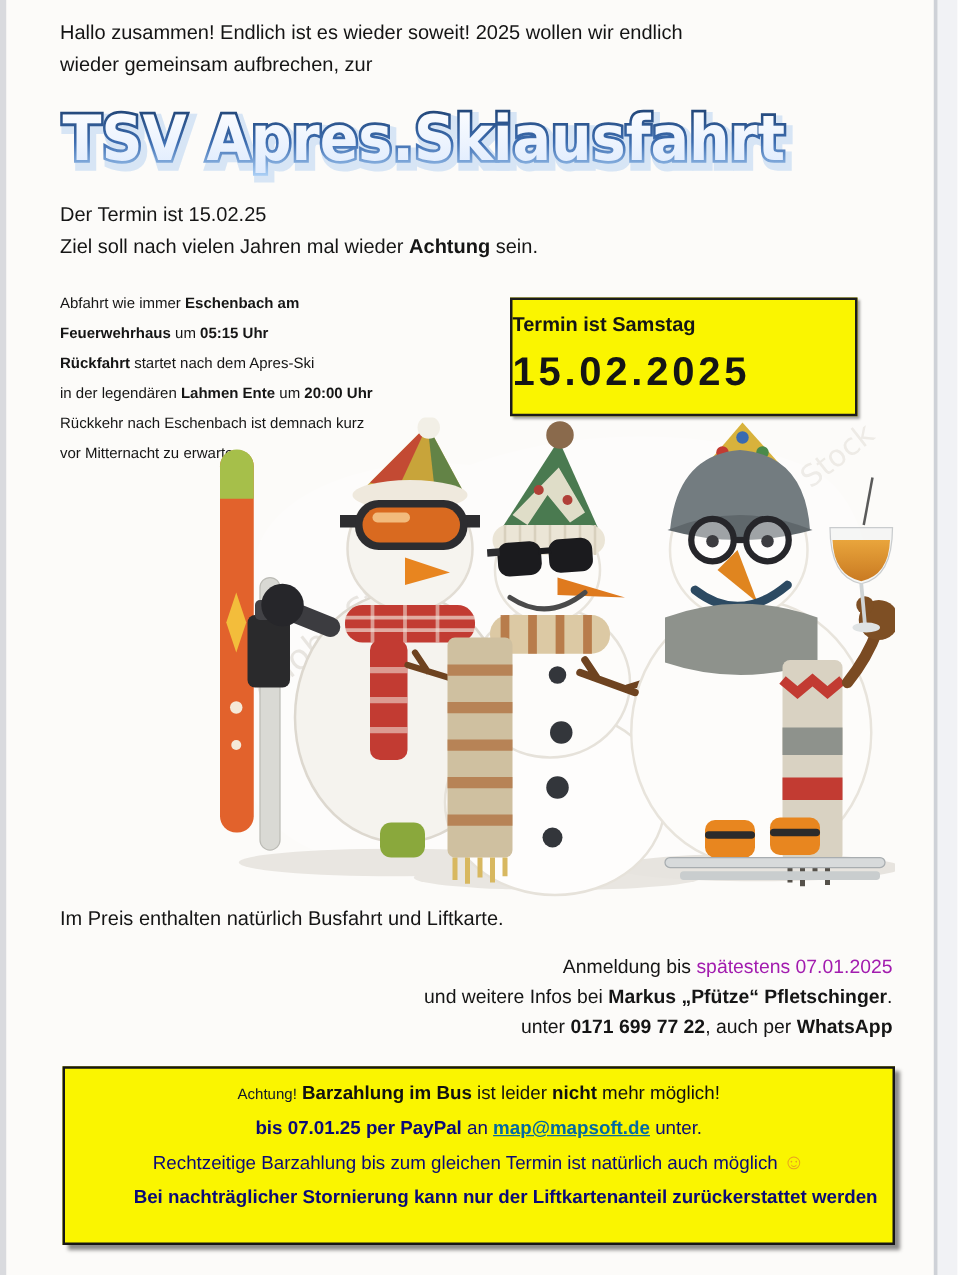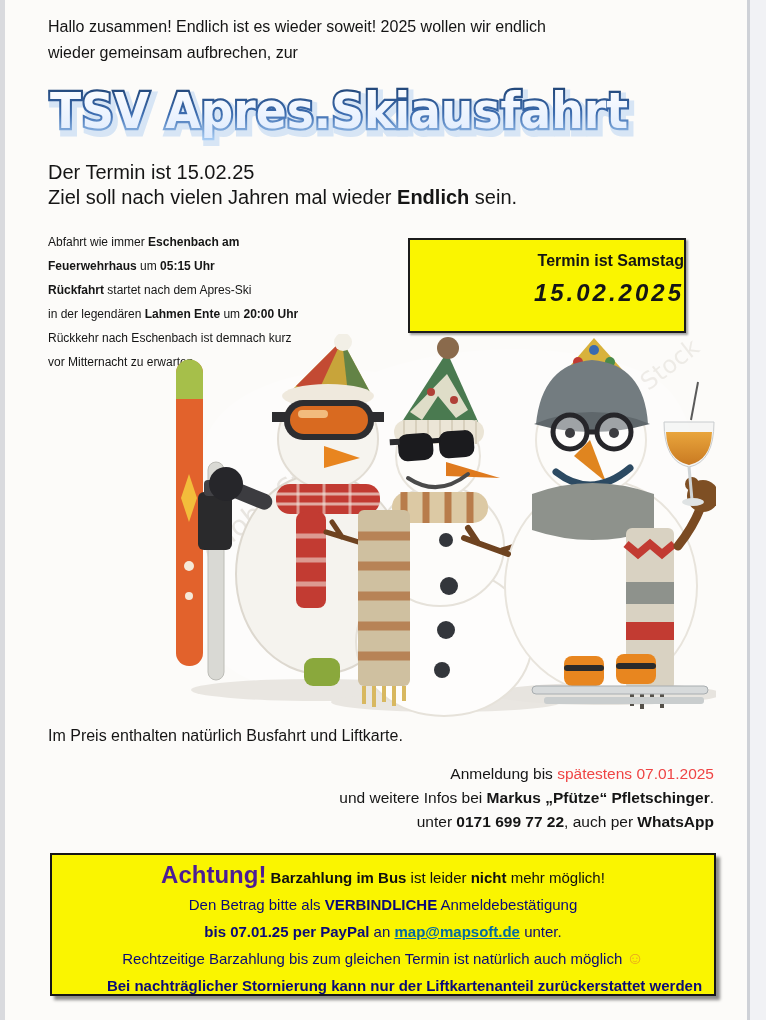--- a/index.html
+++ b/index.html
@@ -5,38 +5,38 @@
   html,body{margin:0;padding:0;}
   body{width:766px;height:1020px;background:#ffffff;font-family:"Liberation Sans",sans-serif;color:#151515;position:relative;overflow:hidden;}
   .page{position:absolute;left:0;top:0;width:766px;height:1020px;background:#fcfbf9;}
   .edge-left{position:absolute;left:0;top:0;width:5px;height:1020px;background:#d9dade;}
   .edge-right-pad{position:absolute;right:0;top:0;width:16px;height:1020px;background:#f1f2f5;}
   .edge-right-line{position:absolute;right:16px;top:0;width:3px;height:1020px;background:#ced1d7;}
   .abs{position:absolute;}
   .b{font-weight:bold;}
   .intro{left:48px;top:14px;font-size:16px;line-height:26px;color:#141414;}
   .titlewrap{left:44px;top:70px;width:600px;height:76px;}
-  .termin-intro{left:48px;top:160px;font-size:20px;line-height:25px;}
+  .termin-intro{left:48px;top:160px;font-size:16px;line-height:25px;}
   .para{left:48px;top:230px;width:370px;font-size:12px;line-height:24px;}
-  .ybox{background:#faf500;border:2px solid #1c1c1c;text-align:right;z-index:3;}
+  .ybox{background:#faf500;border:2px solid #1c1c1c;text-align:left;z-index:3;}
   .box-termin{left:408px;top:238px;width:274px;height:91px;box-shadow:2px 2px 2px rgba(0,0,0,.35);}
   .box-termin .t1{font-size:16px;font-weight:600;margin-top:12px;}
-  .box-termin .t2{font-size:24px;font-weight:bold;letter-spacing:3px;margin-top:9px;font-style:italic;}
+  .box-termin .t2{font-size:32px;font-weight:bold;letter-spacing:3px;margin-top:9px;}
   .box-price{left:50px;top:624px;width:266px;height:89px;}
   .box-price .t1{font-size:16px;font-weight:600;margin-top:11px;}
   .box-price .row{margin-top:4px;}
   .box-price .price{font-size:37px;font-weight:bold;vertical-align:middle;}
   .box-price .per{font-size:20px;font-weight:bold;vertical-align:middle;margin-left:12px;}
   .included{left:48px;top:727px;font-size:16px;}
   .contact{right:52px;top:762px;text-align:right;font-size:15.5px;line-height:24px;}
-  .red{color:#ef4444;}
+  .red{color:#a21caf;}
   .notice{left:50px;top:853px;width:662px;height:139px;background:#faf500;border:2px solid #161616;box-shadow:4px 4px 3px rgba(0,0,0,.45);text-align:center;z-index:3;}
   .notice .ln{line-height:27px;font-size:15px;}
   .notice .ln1{margin-top:6px;color:#101010;}
-  .achtung{color:#4c1d95;font-weight:bold;font-size:24px;}
+  .achtung{color:#0f172a;font-weight:normal;font-size:12px;}
   .navy{color:#0a0a78;}
   .link{color:#0369a1;text-decoration:underline;font-weight:bold;}
   .smiley{color:#e8a21f;font-size:17px;}
   .ln5{font-size:13.6px;padding-left:43px;}
   .art{left:146px;top:334px;width:570px;height:386px;z-index:1;}
   svg text{font-family:"DejaVu Sans",sans-serif;}
 </style>
 </head>
 <body>
 
@@ -60,21 +60,21 @@
           <stop offset="1" stop-color="#ddeafd"></stop>
         </linearGradient>
       </defs>
       <text x="6" y="58" font-size="50" font-weight="bold" textLength="578" lengthAdjust="spacingAndGlyphs" fill="none" stroke="#b9d4f2" stroke-width="9" opacity="0.55" transform="translate(3,4)">TSV Apres.Skiausfahrt</text>
       <text x="6" y="58" font-size="50" font-weight="bold" textLength="578" lengthAdjust="spacingAndGlyphs" fill="url(#tf)" stroke="url(#tg)" stroke-width="4.5" paint-order="stroke fill">TSV Apres.Skiausfahrt</text>
     </svg>
   </div>
 
   <div class="abs termin-intro">
     <div>Der Termin ist 15.02.25</div>
-    <div><span>Ziel soll nach vielen Jahren mal wieder </span><span class="b">Endlich</span><span> sein.</span></div>
+    <div><span>Ziel soll nach vielen Jahren mal wieder </span><span class="b">Achtung</span><span> sein.</span></div>
   </div>
 
   <div class="abs para">
     <div><span>Abfahrt wie immer </span><span class="b">Eschenbach am</span></div>
     <div><span class="b">Feuerwehrhaus</span><span> um </span><span class="b">05:15 Uhr</span></div>
     <div><span class="b">Rückfahrt</span><span> startet nach dem Apres-Ski</span></div>
     <div><span>in der legendären </span><span class="b">Lahmen Ente</span><span> um </span><span class="b">20:00 Uhr</span></div>
     <div>Rückkehr nach Eschenbach ist demnach kurz</div>
     <div>vor Mitternacht zu erwarten.</div>
   </div>
@@ -215,21 +215,20 @@
   <div class="abs included">Im Preis enthalten natürlich Busfahrt und Liftkarte.</div>
 
   <div class="abs contact">
     <div><span>Anmeldung bis </span><span class="red">spätestens 07.01.2025</span></div>
     <div><span>und weitere Infos bei </span><span class="b">Markus „Pfütze“ Pfletschinger</span><span>.</span></div>
     <div><span>unter </span><span class="b">0171 699 77 22</span><span>,  auch per </span><span class="b">WhatsApp</span></div>
   </div>
 
   <div class="abs notice">
     <div class="ln ln1"><span class="achtung">Achtung!</span><span class="b"> Barzahlung im Bus</span><span> ist leider </span><span class="b">nicht</span><span> mehr möglich!</span></div>
-    <div class="ln navy"><span>Den Betrag bitte als </span><span class="b">VERBINDLICHE</span><span> Anmeldebestätigung</span></div>
     <div class="ln navy"><span class="b">bis 07.01.25 per PayPal</span><span> an </span><span class="link">map@mapsoft.de</span><span> unter.</span></div>
     <div class="ln navy"><span>Rechtzeitige Barzahlung bis zum gleichen Termin ist natürlich auch möglich </span><span class="smiley">☺</span></div>
     <div class="ln navy b ln5">Bei nachträglicher Stornierung kann nur der Liftkartenanteil zurückerstattet werden</div>
   </div>
 
   <div class="edge-left"></div>
   <div class="edge-right-pad"></div>
   <div class="edge-right-line"></div>
 </div>
 

